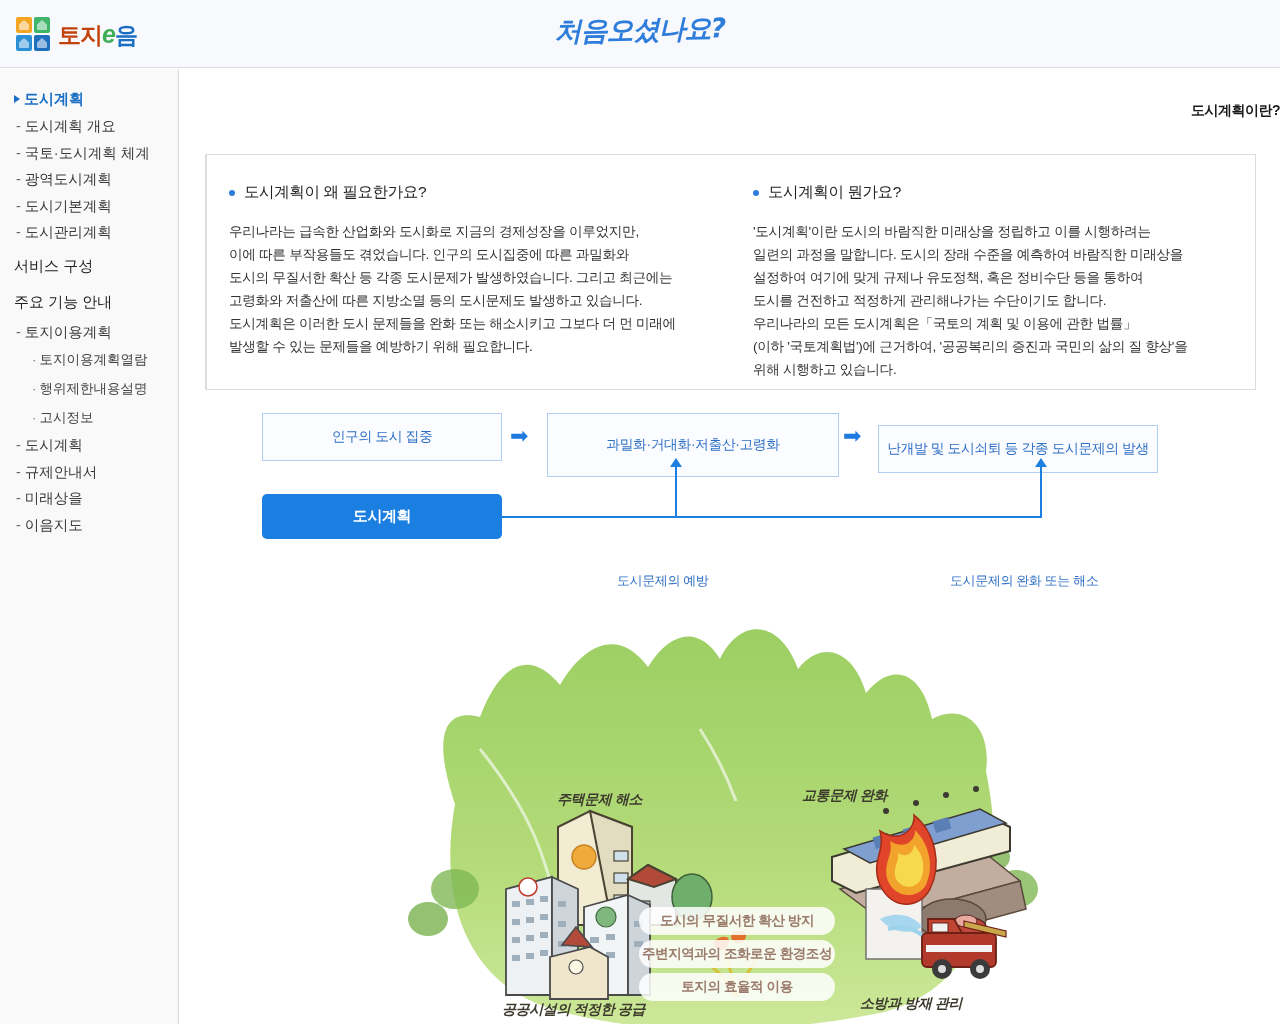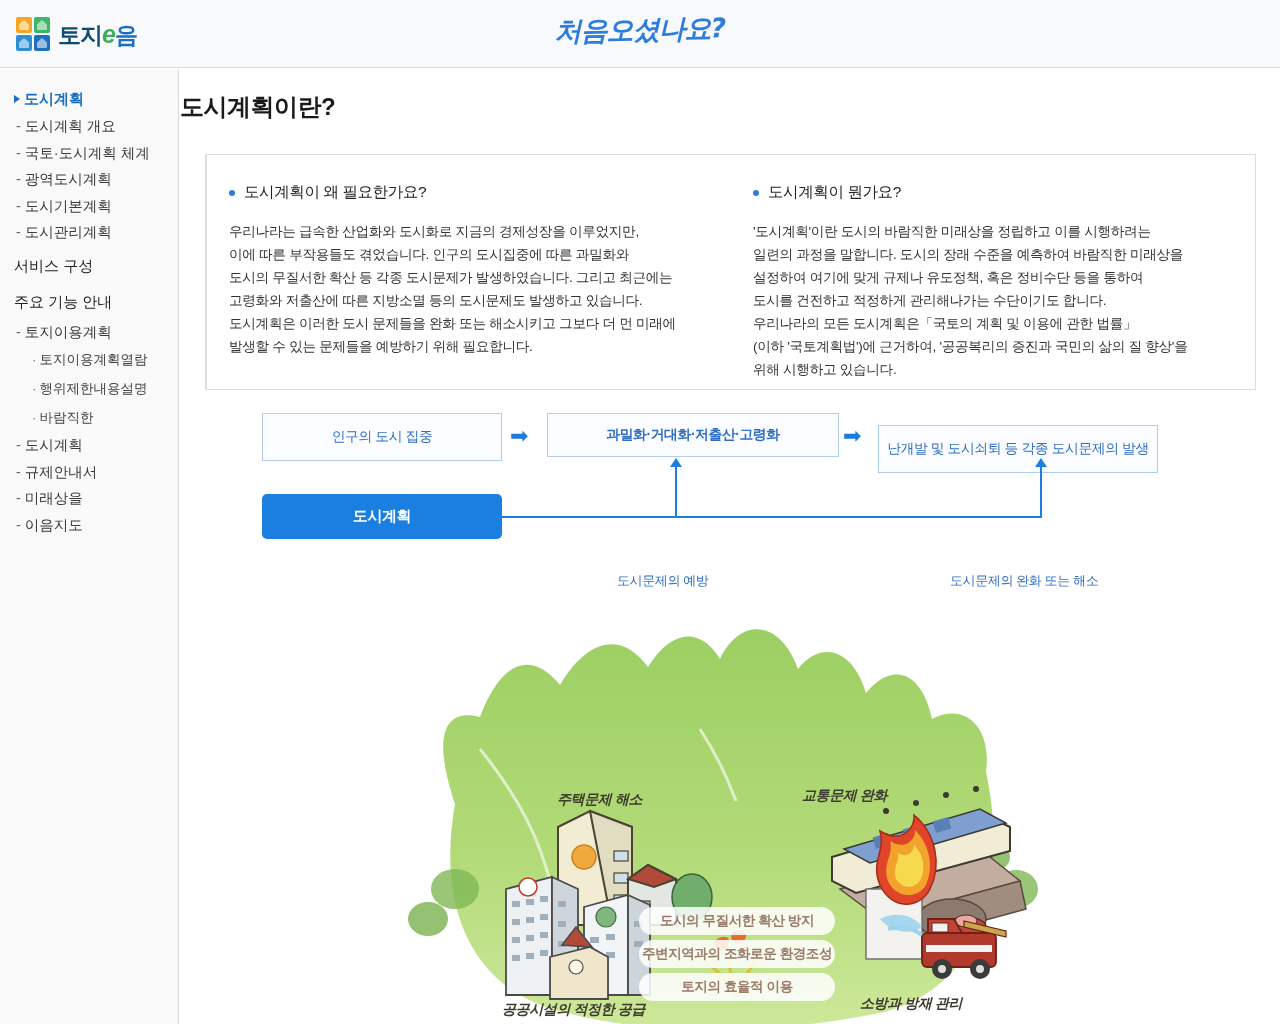--- a/index.html
+++ b/index.html
@@ -22,21 +22,21 @@
   .lm1 { background: #f5a623; }
   .lm2 { background: #3fb56a; }
   .lm3 { background: #2b8fd6; }
   .lm4 { background: #1f6fbf; }
   .logo-mark i::after {
     content: ""; position: absolute; inset: 3px;
     background: rgba(255,255,255,.55); border-radius: 1px;
     clip-path: polygon(50% 0%, 100% 45%, 100% 100%, 0 100%, 0 45%);
   }
   .logo-text { font-size: 23px; font-weight: 700; letter-spacing: -1px; line-height: 1; }
-  .logo-text .t-ko { color: #0c4a6e; }
+  .logo-text .t-ko { color: #c2410c; }
   .logo-text .t-e  { color: #3fae5a; font-style: italic; font-size: 25px; }
   .logo-text .t-ko2{ color: #1a6fc4; }
 
   .header-title {
     position: absolute; left: 0; top: 12px; width: 1280px; text-align: center;
     font-family: "DejaVu Sans", sans-serif;
     font-size: 27px; font-weight: 700; font-style: italic;
     color: #2f7ddb; letter-spacing: -1px;
     transform: rotate(-1.2deg);
   }
@@ -58,22 +58,22 @@
   }
   .nav-sub { margin-bottom: 12px; padding-left: 2px; color: #3a3a3a; }
   .nav-sub .dash { color: #666; margin-right: 4px; }
   .nav-head { font-size: 15px; color: #222; margin: 17px 0 13px 0; font-weight: 400; }
   .nav-leaf { margin-bottom: 11px; padding-left: 18px; font-size: 13.5px; color: #444; }
   .nav-leaf .dot { margin-right: 3px; color: #777; }
 
   
   .main { position: absolute; left: 180px; top: 69px; width: 1100px; height: 955px; background: #fff; }
   .page-title {
-    text-align: left; font-size: 24px; font-weight: 700; color: #1a1a1a;
-    margin-top: 22px; letter-spacing: -0.5px;
+    text-align: right; font-size: 14px; font-weight: 700; color: #1a1a1a;
+    margin-top: 33px; letter-spacing: -0.5px;
   }
 
   
   .info-panel {
     position: absolute; left: 25px; top: 85px; width: 1051px; height: 236px;
     border: 1px solid #dcdcdc; background: #fff; display: flex;
   }
   .info-col { flex: 1; padding: 27px 24px 0 22px; position: relative; }
   .info-col.right { border-left: 1px solid #e0e0e0; }
   .info-head { display: flex; align-items: center; gap: 9px; margin-bottom: 17px; }
@@ -82,21 +82,21 @@
   .info-body { font-size: 13.6px; color: #333; line-height: 23px; letter-spacing: -0.3px; white-space: pre-line; }
 
   
   .flow { position: absolute; left: 0; top: 340px; width: 1100px; height: 200px; }
   .fbox {
     position: absolute; border: 1px solid #aecdf0; background: #fafcff;
     border-radius: 0; display: flex; align-items: center; justify-content: center;
     font-size: 13.8px; color: #2f6fc4; letter-spacing: -0.4px; white-space: nowrap;
   }
   .fbox1 { left: 82px;  top: 4px;  width: 240px; height: 48px; }
-  .fbox2 { left: 367px; top: 4px;  width: 292px; height: 44px; font-weight: bold; }
+  .fbox2 { left: 367px; top: 4px;  width: 292px; height: 64px; }
   .fbox3 { left: 698px; top: 16px;  width: 280px; height: 48px; }
   .farrow { position: absolute; top: 18px; width: 26px; height: 20px; color: #1f7ae0; font-size: 22px; line-height: 18px; }
   .farrow1 { left: 330px; }
   .farrow2 { left: 663px; }
   .fblue {
     position: absolute; left: 82px; top: 85px; width: 240px; height: 45px;
     background: #1a7fe0; border-radius: 5px; display: flex; align-items: center; justify-content: center;
     color: #fff; font-size: 15px; font-weight: 700; letter-spacing: -0.4px;
   }
   .fline-h { position: absolute; left: 322px; top: 107px; width: 540px; height: 2px; background: #1a7fe0; }
@@ -177,21 +177,21 @@
     <div class="nav-sub nav-item">
       <span class="dash">-</span><span>토지이용계획</span>
     </div>
     <div class="nav-leaf">
       <span class="dot">·</span><span>토지이용계획열람</span>
     </div>
     <div class="nav-leaf">
       <span class="dot">·</span><span>행위제한내용설명</span>
     </div>
     <div class="nav-leaf">
-      <span class="dot">·</span><span>바람직한</span>
+      <span class="dot">·</span><span>고시정보</span>
     </div>
 
     <div class="nav-sub nav-item">
       <span class="dash">-</span><span>도시계획</span>
     </div>
     <div class="nav-sub nav-item">
       <span class="dash">-</span><span>규제안내서</span>
     </div>
     <div class="nav-sub nav-item">
       <span class="dash">-</span><span>미래상을</span>

